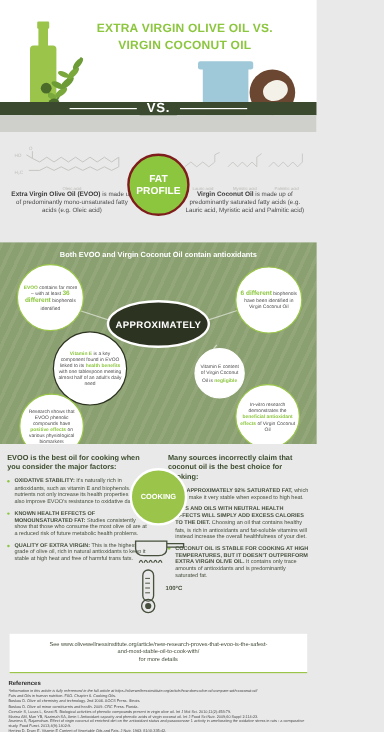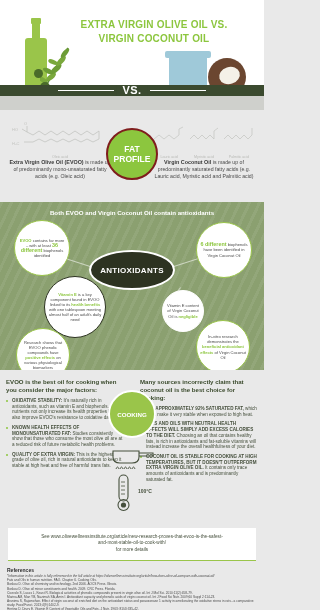--- a/index.html
+++ b/index.html
@@ -259,21 +259,21 @@
         <span>Research shows that EVOO phenolic compounds have </span><span class="g">positive effects</span><span> on various physiological biomarkers</span>
       </div>
     </div>
 
     <div class="bub lime" style="right:14px; top:118px; width:54px; height:54px;">
       <div>
         <span>In-vitro research demonstrates the </span><span class="g">beneficial antioxidant effects</span><span> of Virgin Coconut Oil</span>
       </div>
     </div>
 
-    <div class="anti-center">ANTIOXIDANTS</div>
+    <div class="anti-center">APPROXIMATELY</div>
   </div>
 
   <div class="cook">
 
     <div class="cook-col left">
       <div class="cook-h">EVOO is the best oil for cooking when you consider the major factors:</div>
       <ul class="bullets">
         <li><b>OXIDATIVE STABILITY:</b><span> It's naturally rich in antioxidants, such as vitamin E and biophenols. These nutrients not only increase its health properties but also improve EVOO's resistance to oxidative damage.</span></li>
         <li><b>KNOWN HEALTH EFFECTS OF MONOUNSATURATED FAT:</b><span> Studies consistently show that those who consume the most olive oil are at a reduced risk of future metabolic health problems.</span></li>
         <li><b>QUALITY OF EXTRA VIRGIN:</b><span> This is the highest grade of olive oil, rich in natural antioxidants to keep it stable at high heat and free of harmful trans fats.</span></li>

